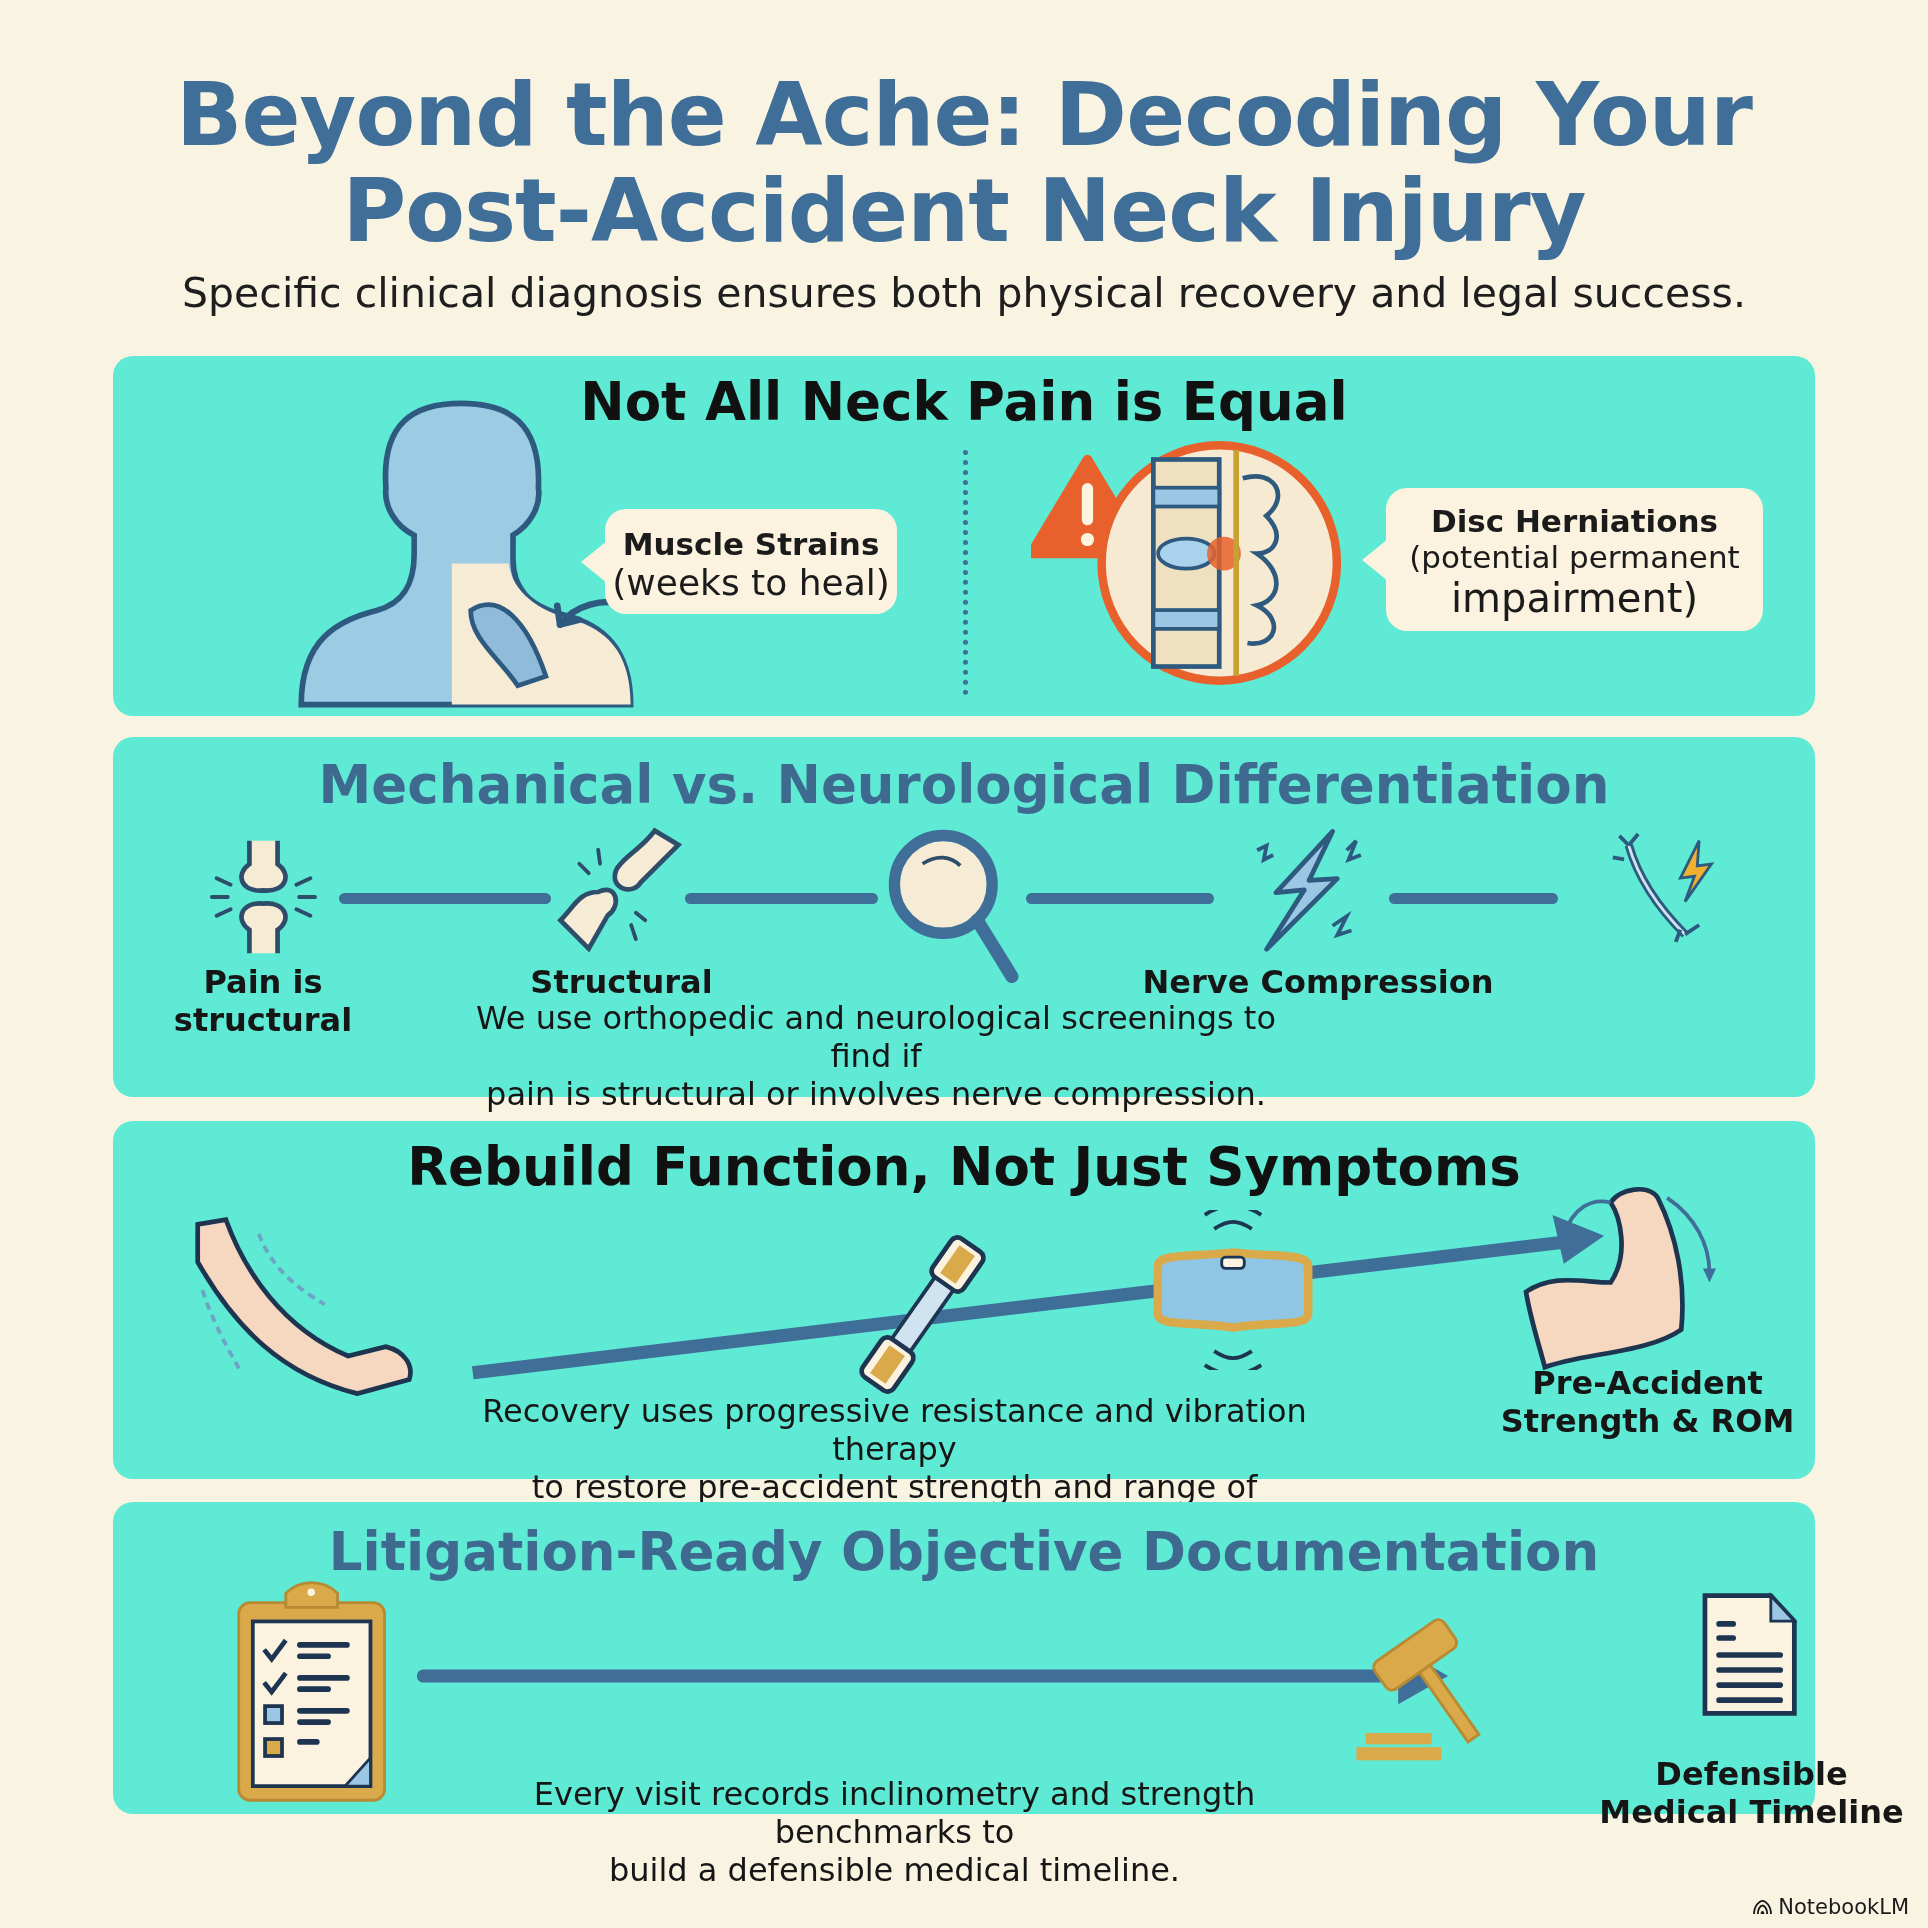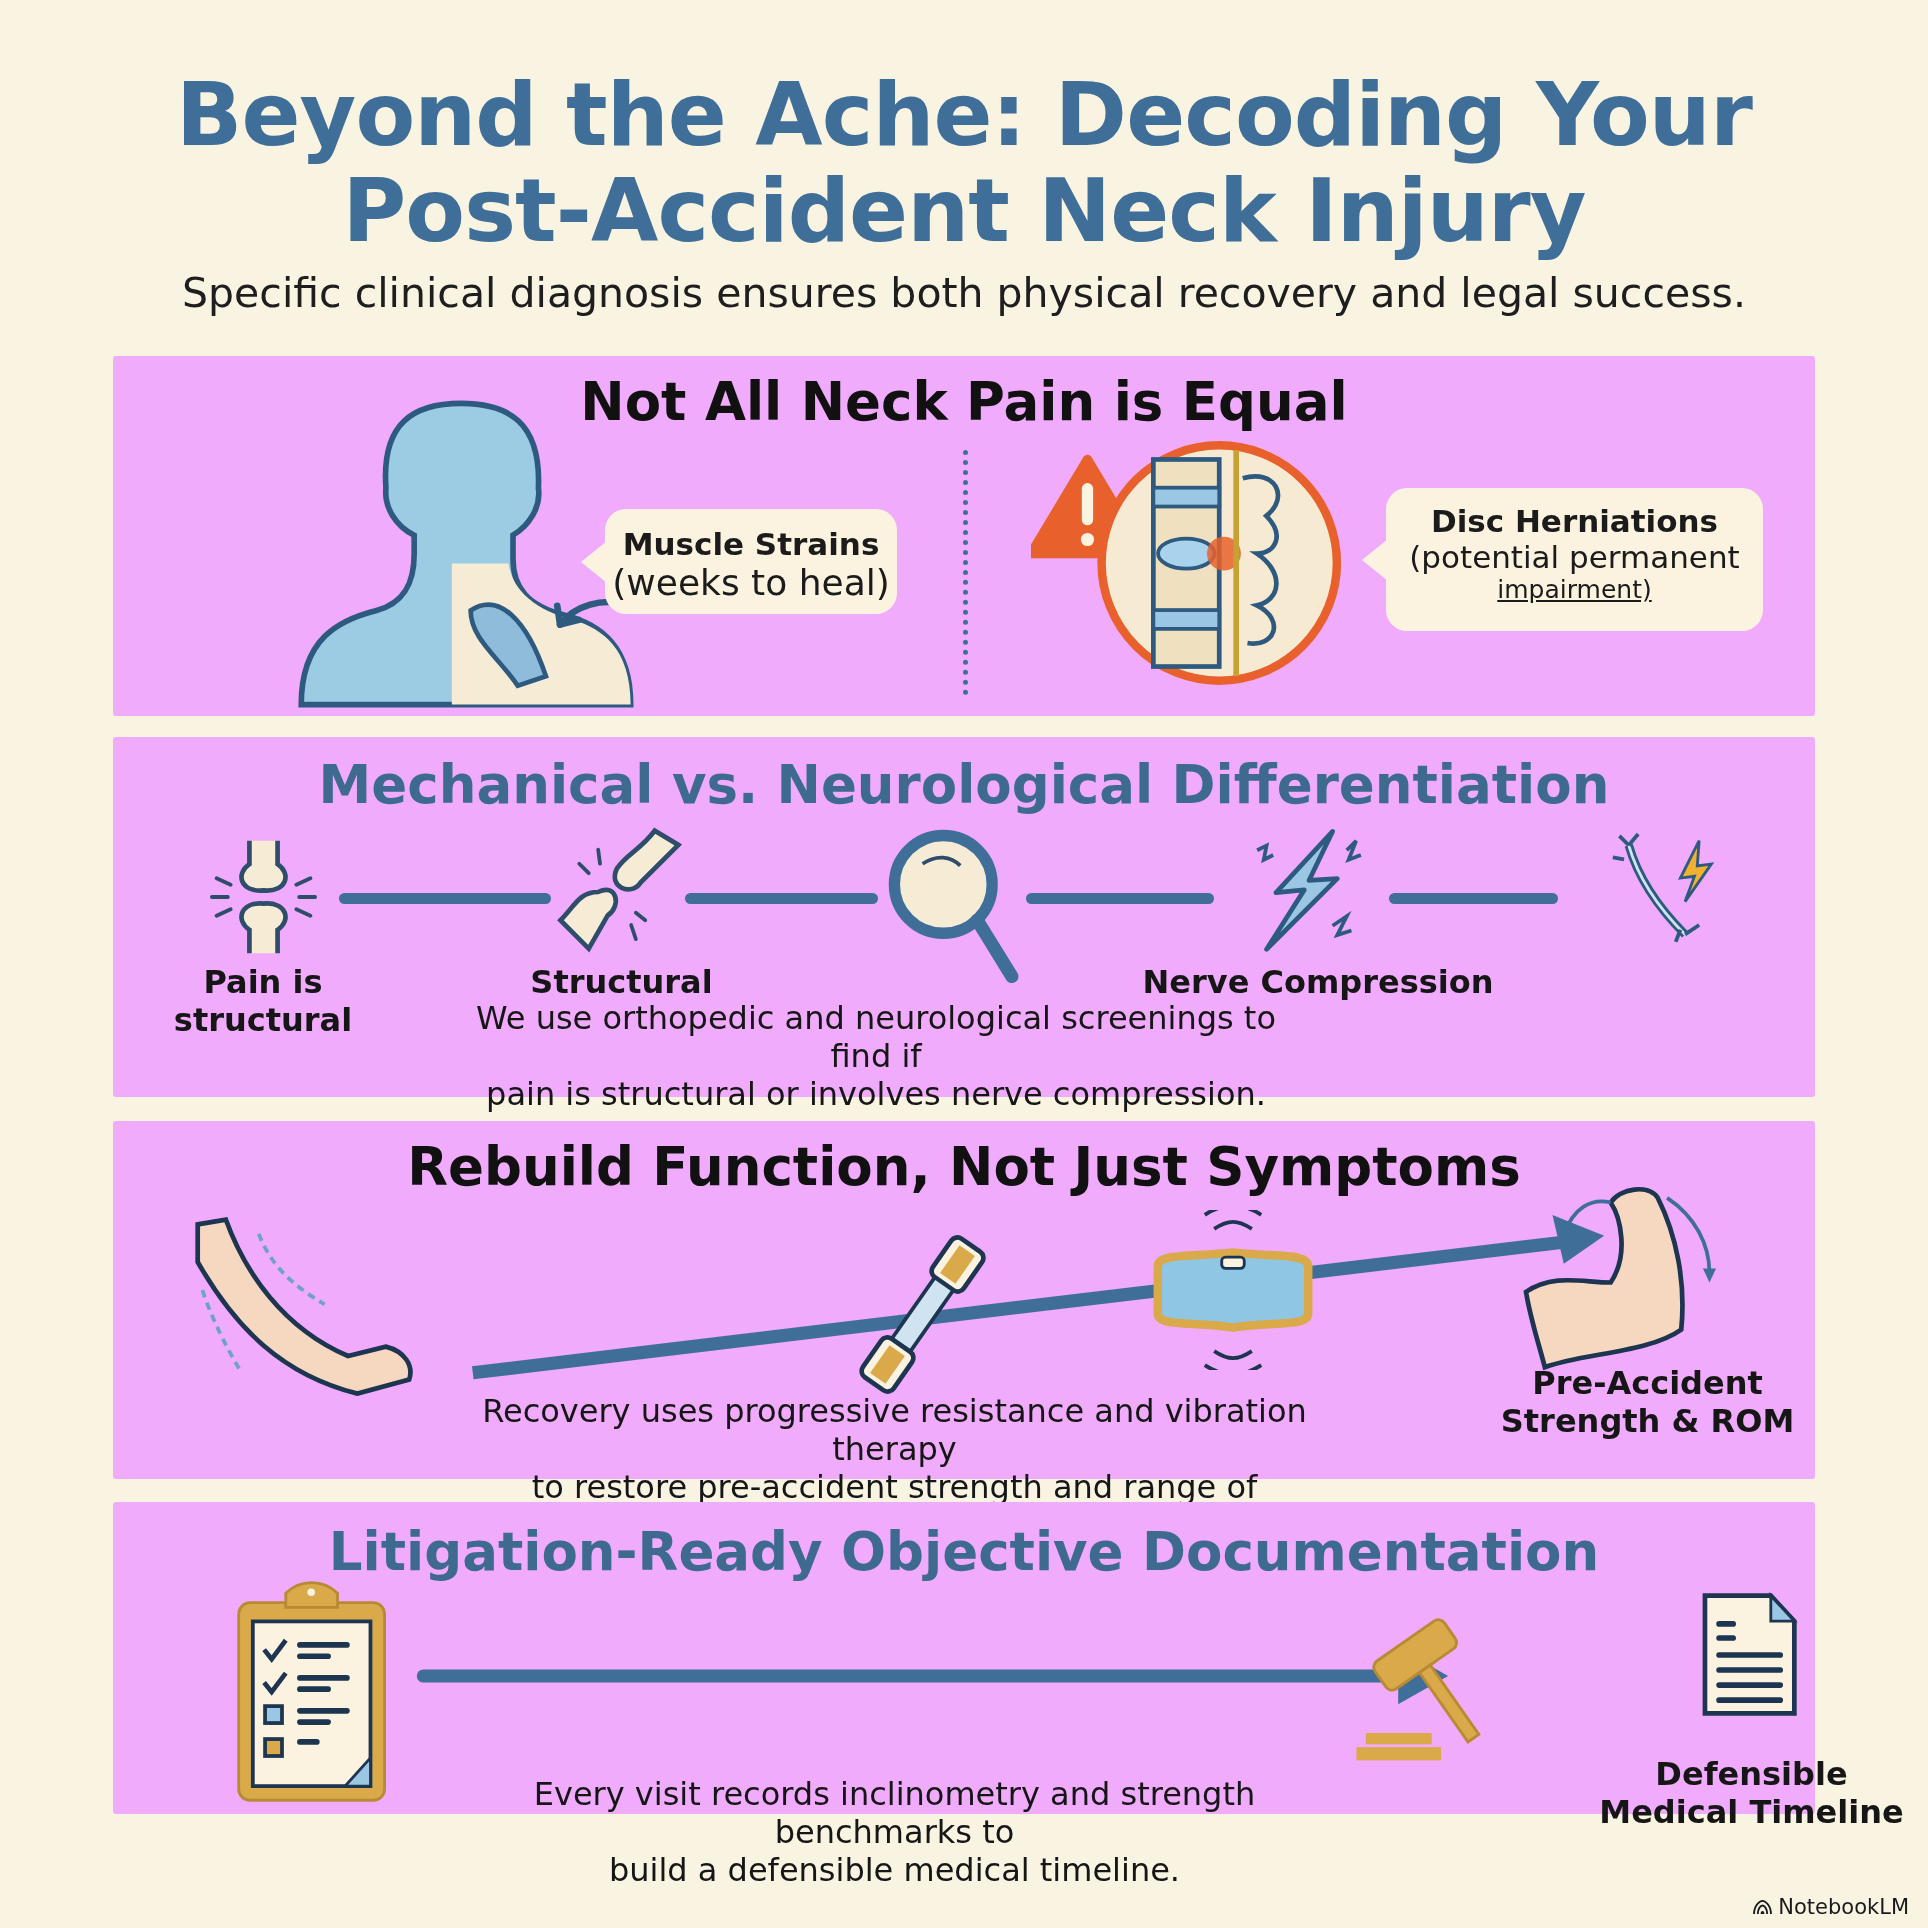--- a/index.html
+++ b/index.html
@@ -13,21 +13,21 @@
   .title {
     left:0; width:1928px; text-align:center;
     font-weight:bold; color:#3f6f98; font-size:87px; line-height:102px;
     letter-spacing:-0.9px;
   }
   .subtitle {
     left:0; width:1928px; text-align:center; top:269px;
     font-size:41px; color:#1e1e1e;
   }
   .panel {
-    left:113px; width:1702px; background:#f0abfc; border-radius:3px;
+    left:113px; width:1702px; background:#5eead4; border-radius:20px;
   }
   .ptitle {
     left:0; width:100%; text-align:center; font-weight:bold; font-size:53px;
   }
   .dark { color:#111; }
   .blue { color:#3f6a90; }
   .bubble {
     background:#fbf3e0; border-radius:21px; text-align:center; color:#1b1b1b;
   }
   .bubble:before {
@@ -76,21 +76,21 @@
     <rect x="130" y="190" width="70" height="20" fill="#9cc7e4" stroke="#2e5a80" stroke-width="4"></rect>
     <ellipse cx="165" cy="130" rx="30" ry="16" fill="#a9d2ec" stroke="#2e5a80" stroke-width="4"></ellipse>
     <circle cx="205" cy="130" r="18" fill="#e8612c" opacity="0.85"></circle>
     <line x1="218" y1="20" x2="218" y2="260" stroke="#c9a033" stroke-width="6"></line>
     <path d="M225 50 C 260 40, 275 70, 250 90 C 270 110, 260 130, 240 130 C 270 150, 265 180, 240 185 C 270 200, 260 230, 230 225" fill="none" stroke="#2e5a80" stroke-width="5"></path>
   </svg>
 
   <div class="abs bubble" style="left:1273px; top:132px; width:377px; height:143px;">
     <div style="font-weight:bold; font-size:31px; margin-top:15px;">Disc Herniations</div>
     <div style="font-size:31px;">(potential permanent</div>
-    <div style="font-size:25px;text-decoration:underline;">impairment)</div>
+    <div style="font-size:40px;">impairment)</div>
   </div>
 </div>
 
 <div class="abs panel" style="top:737px; height:360px;">
   <div class="abs ptitle blue" style="top:17px;">Mechanical vs. Neurological Differentiation</div>
 
   <div class="abs connector" style="left:226px; top:156px; width:212px;"></div>
   <div class="abs connector" style="left:572px; top:156px; width:193px;"></div>
   <div class="abs connector" style="left:913px; top:156px; width:188px;"></div>
   <div class="abs connector" style="left:1276px; top:156px; width:169px;"></div>

